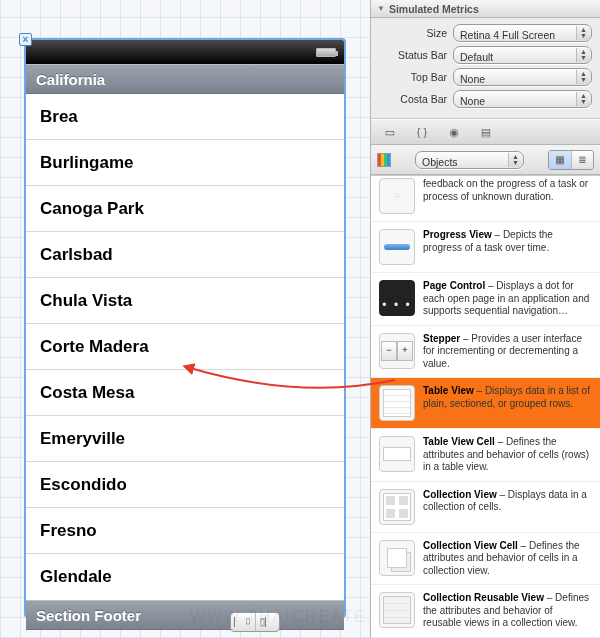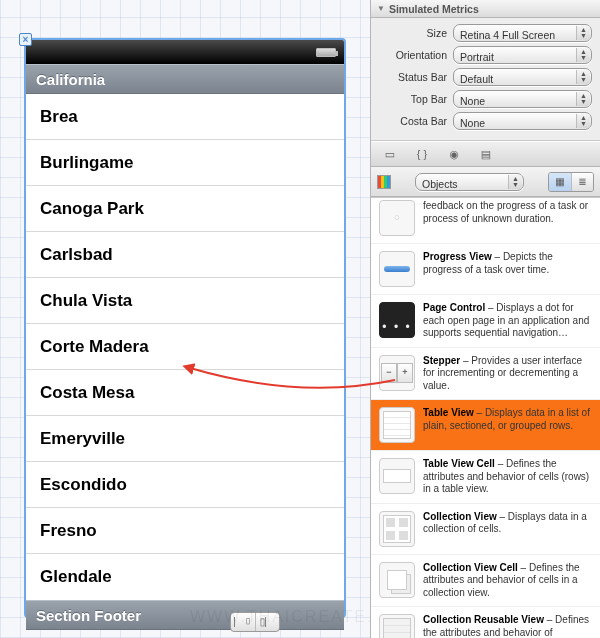--- a/index.html
+++ b/index.html
@@ -317,27 +317,20 @@
 
   <div class="metrics">
     <div class="metric-row">
       <label>Size</label>
       <div class="popup">
         <span>Retina 4 Full Screen</span>
         <span class="arrows">▲<br>▼</span>
       </div>
     </div>
     <div class="metric-row">
-      <label>Orientation</label>
-      <div class="popup">
-        <span>Portrait</span>
-        <span class="arrows">▲<br>▼</span>
-      </div>
-    </div>
-    <div class="metric-row">
       <label>Status Bar</label>
       <div class="popup">
         <span>Default</span>
         <span class="arrows">▲<br>▼</span>
       </div>
     </div>
     <div class="metric-row">
       <label>Top Bar</label>
       <div class="popup">
         <span>None</span>

